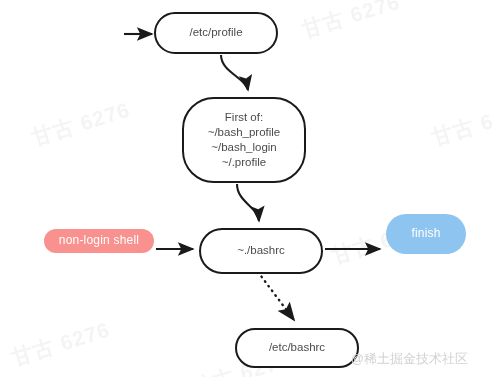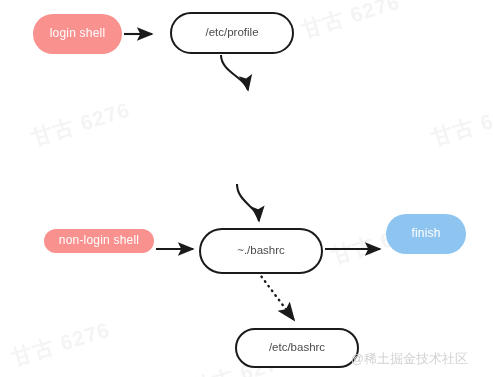--- a/index.html
+++ b/index.html
@@ -107,28 +107,29 @@
 
     <path d="M 237 184 C 237 202, 258 207, 259 221" fill="none" stroke="#1a1a1a" stroke-width="2.1" marker-end="url(#arrowhead)"></path>
 
     <line x1="156" y1="249" x2="193" y2="249" stroke="#1a1a1a" stroke-width="2.1" marker-end="url(#arrowhead)"></line>
 
     <line x1="325" y1="249" x2="380" y2="249" stroke="#1a1a1a" stroke-width="2.1" marker-end="url(#arrowhead)"></line>
 
     <line x1="258" y1="272" x2="294" y2="320" stroke="#1a1a1a" stroke-width="2.4" stroke-linecap="round" stroke-dasharray="0.6 5.2" marker-end="url(#arrowhead)"></line>
   </svg>
 
-  <div class="node node-pill" style="left: 33px; top: 14px; width: 89px; height: 40px; background: rgb(249, 145, 143);">
-      <span>login shell</span>
-    </div>
 
-  <div class="node node-box" style="left: 170px; top: 12px; width: 124px; height: 42px;">
+  <div class="node node-box" style="left: 154px; top: 12px; width: 124px; height: 42px;">
       <span>/etc/profile</span>
     </div>
 
+  <div class="node node-box multiline" style="left: 182px; top: 97px; width: 124px; height: 86px;"><span>First of:
+~/bash_profile
+~/bash_login
+~/.profile</span></div>
 
   <div class="node node-pill" style="left: 44px; top: 229px; width: 110px; height: 24px; background: rgb(249, 145, 143);">
       <span>non-login shell</span>
     </div>
 
   <div class="node node-box" style="left: 199px; top: 228px; width: 124px; height: 46px;">
       <span>~./bashrc</span>
     </div>
 
   <div class="node node-pill" style="left: 386px; top: 214px; width: 80px; height: 40px; background: rgb(142, 197, 240);">

